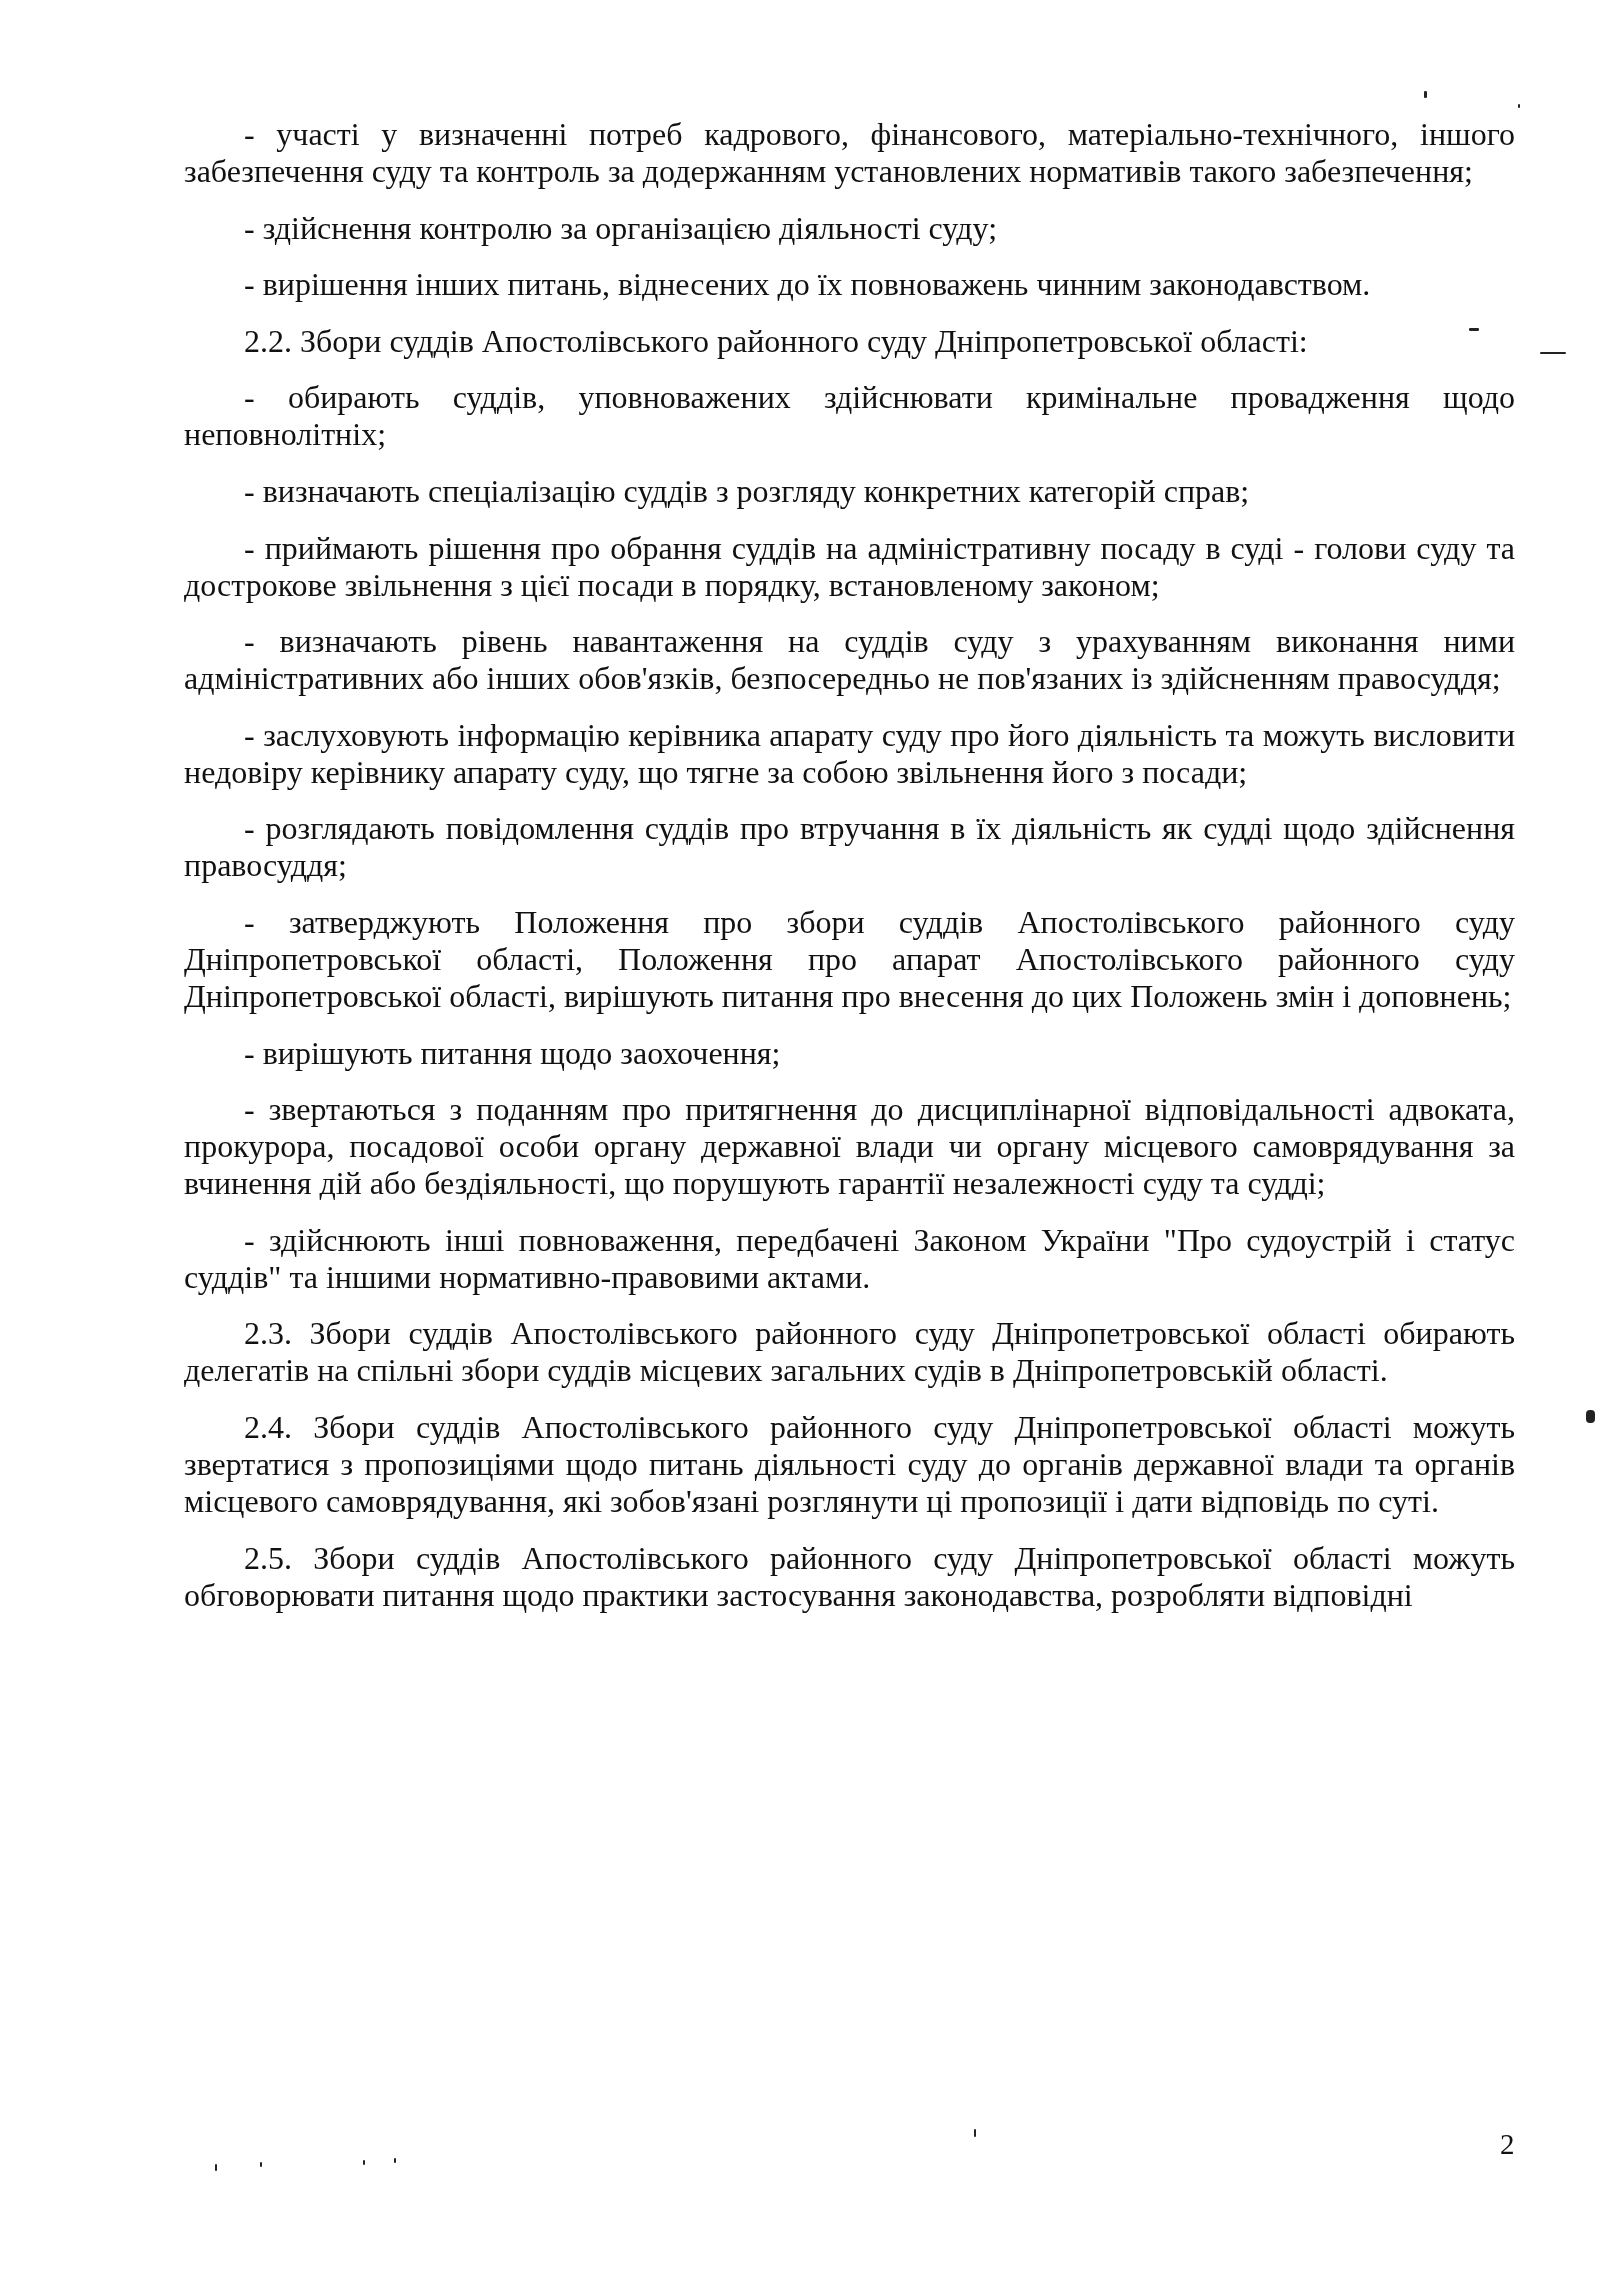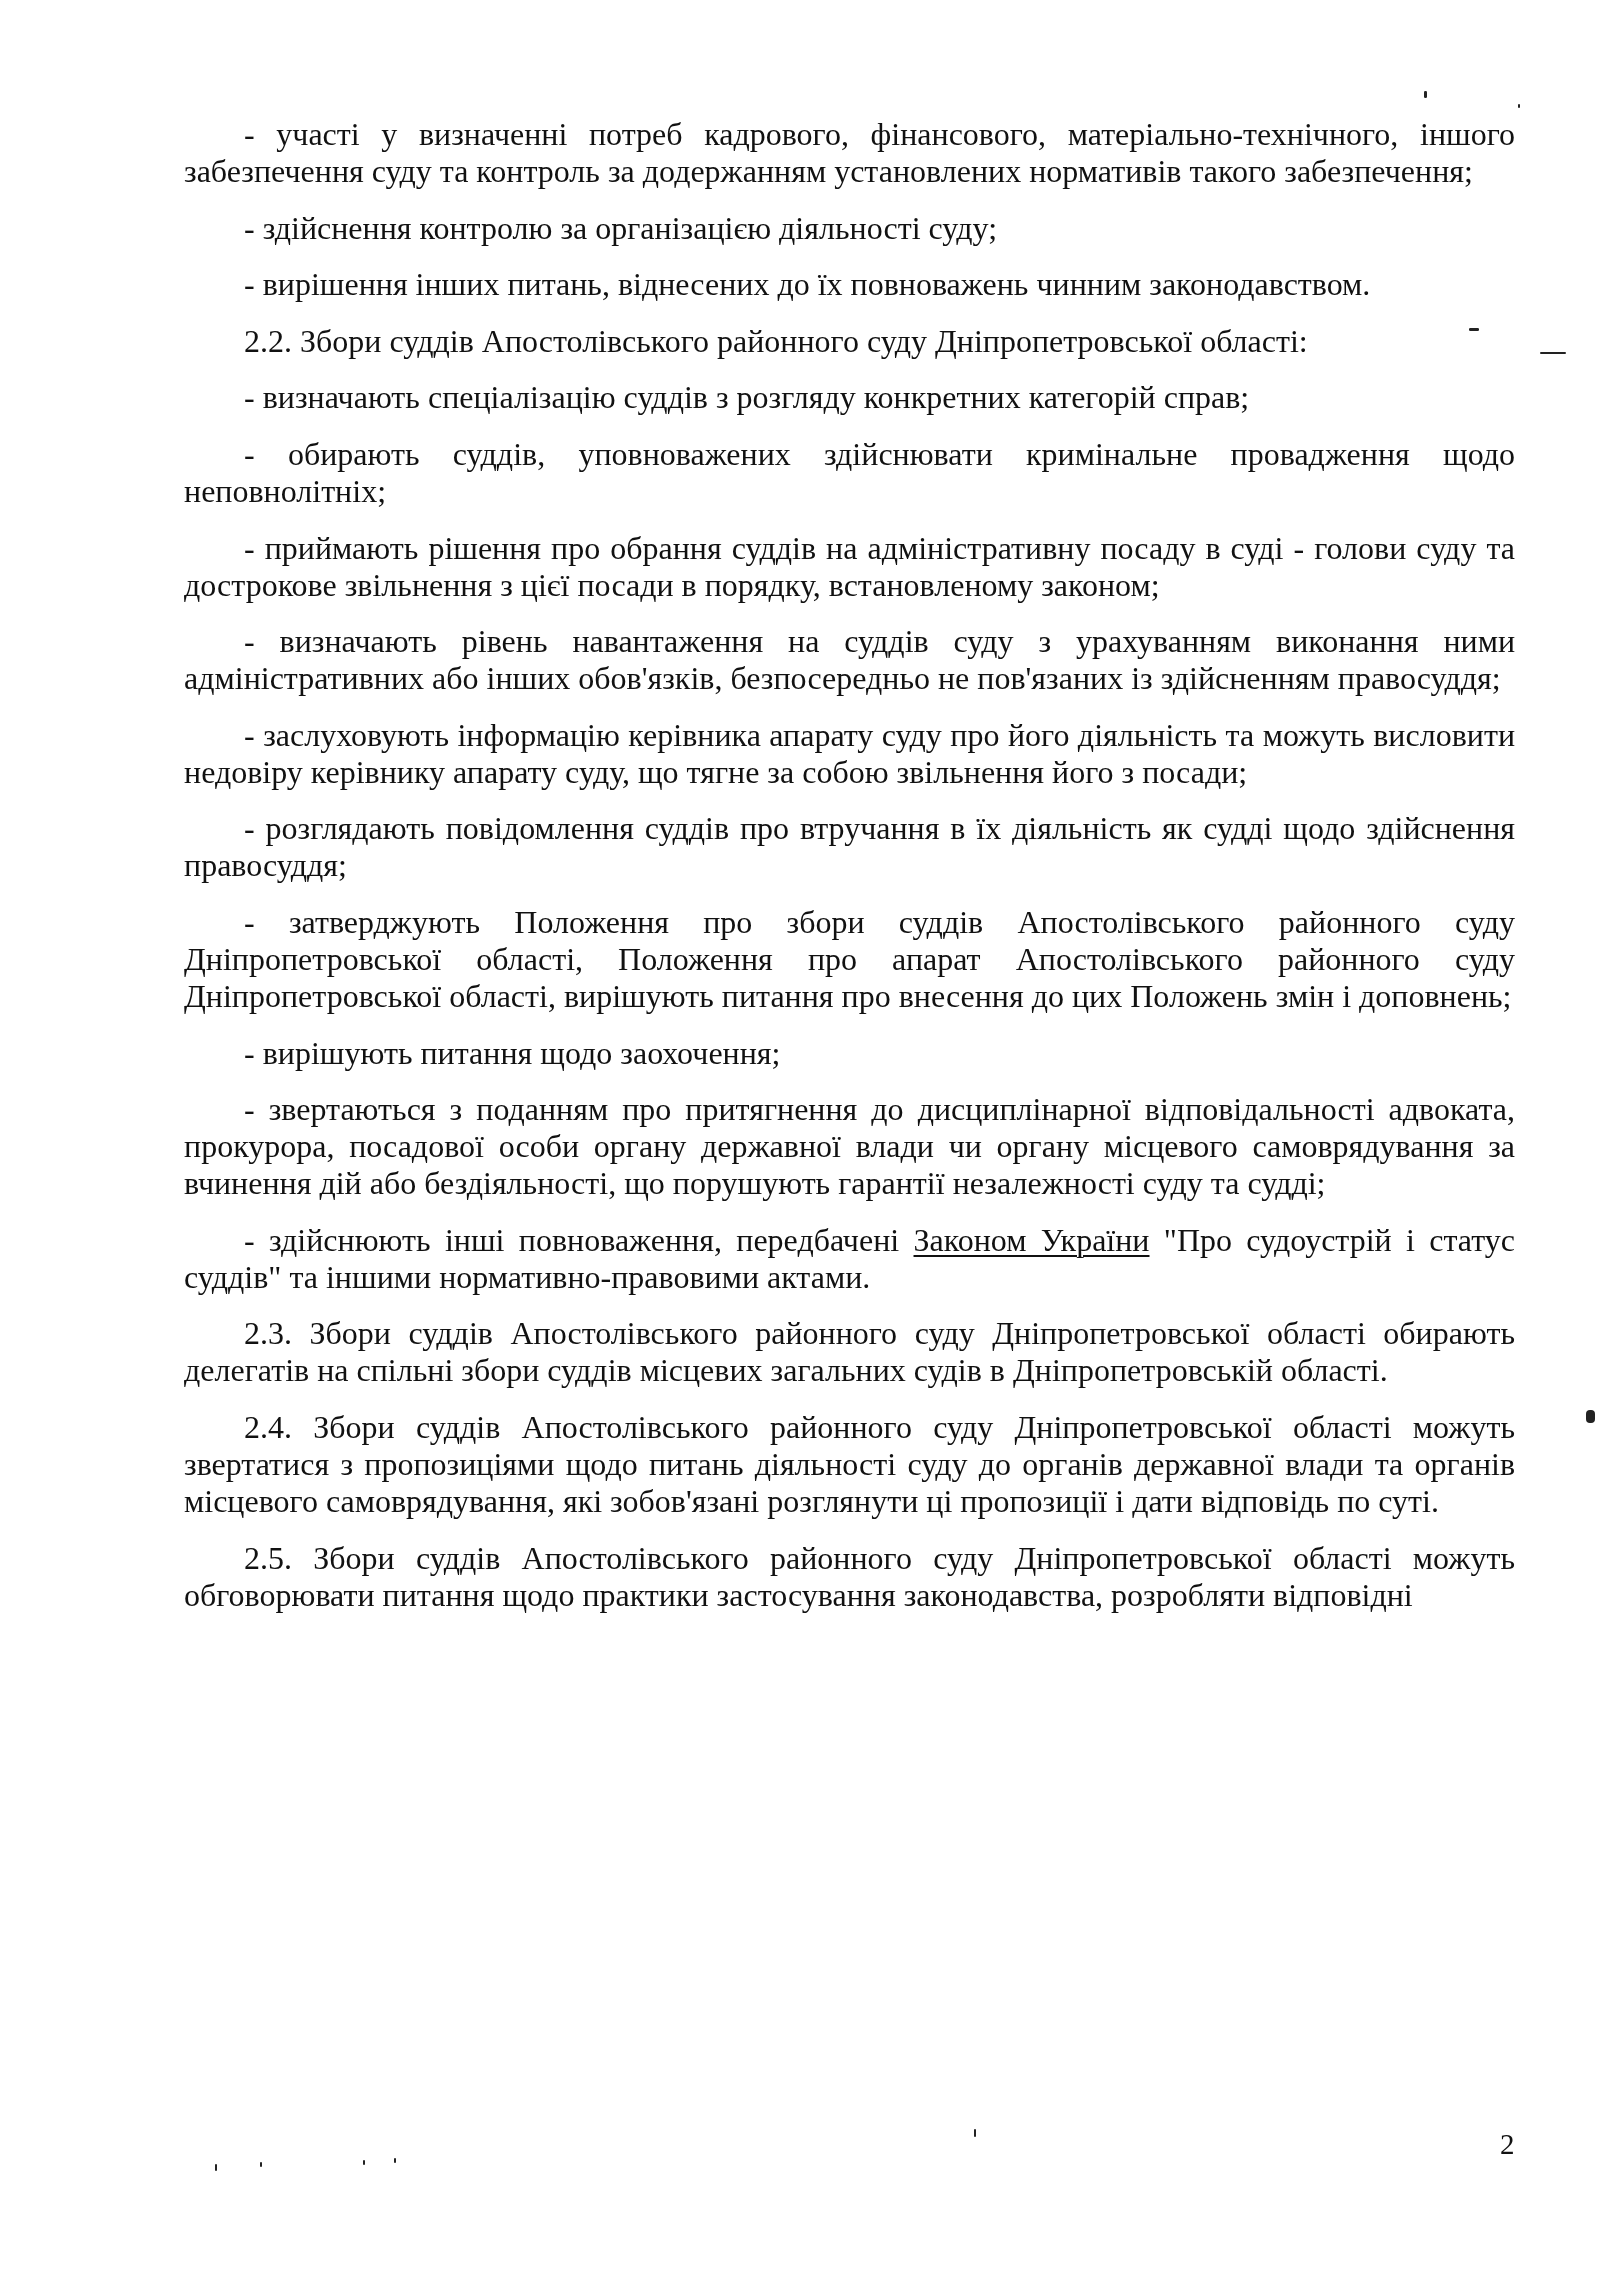--- a/index.html
+++ b/index.html
@@ -22,21 +22,20 @@
     width: 1331px;
     font-size: 32px;
     line-height: 37px;
     text-align: justify;
   }
   .para {
     margin: 0 0 19.6px 0;
     text-indent: 60px;
   }
   .link {
-    text-decoration: underline;
     text-underline-offset: 3.9px;
     text-decoration-thickness: 2px;
     margin-top: 44px;
   }
   .page-number {
     position: absolute;
     left: 1500px;
     top: 2126px;
     font-size: 29px;
     line-height: 37px;
@@ -48,22 +47,22 @@
   }
 </style>
 </head>
 <body>
 
 <div class="page">
   <p class="para">- участі у визначенні потреб кадрового, фінансового, матеріально-технічного, іншого забезпечення суду та контроль за додержанням установлених нормативів такого забезпечення;</p>
   <p class="para">- здійснення контролю за організацією діяльності суду;</p>
   <p class="para">- вирішення інших питань, віднесених до їх повноважень чинним законодавством.</p>
   <p class="para">2.2. Збори суддів Апостолівського районного суду Дніпропетровської області:</p>
+  <p class="para">- обирають суддів, уповноважених здійснювати кримінальне провадження щодо неповнолітніх;</p>
   <p class="para">- визначають спеціалізацію суддів з розгляду конкретних категорій справ;</p>
-  <p class="para">- обирають суддів, уповноважених здійснювати кримінальне провадження щодо неповнолітніх;</p>
   <p class="para">- приймають рішення про обрання суддів на адміністративну посаду в суді - голови суду та дострокове звільнення з цієї посади в порядку, встановленому законом;</p>
   <p class="para">- визначають рівень навантаження на суддів суду з урахуванням виконання ними адміністративних або інших обов'язків, безпосередньо не пов'язаних із здійсненням правосуддя;</p>
   <p class="para">- заслуховують інформацію керівника апарату суду про його діяльність та можуть висловити недовіру керівнику апарату суду, що тягне за собою звільнення його з посади;</p>
   <p class="para">- розглядають повідомлення суддів про втручання в їх діяльність як судді щодо здійснення правосуддя;</p>
   <p class="para">- затверджують Положення про збори суддів Апостолівського районного суду Дніпропетровської області, Положення про апарат Апостолівського районного суду Дніпропетровської області, вирішують питання про внесення до цих Положень змін і доповнень;</p>
   <p class="para">- вирішують питання щодо заохочення;</p>
   <p class="para">- звертаються з поданням про притягнення до дисциплінарної відповідальності адвоката, прокурора, посадової особи органу державної влади чи органу місцевого самоврядування за вчинення дій або бездіяльності, що порушують гарантії незалежності суду та судді;</p>
   <p class="para"><span>- здійснюють інші повноваження, передбачені </span><span class="link">Законом України</span><span> "Про судоустрій і статус суддів" та іншими нормативно-правовими актами.</span></p>
   <p class="para">2.3. Збори суддів Апостолівського районного суду Дніпропетровської області обирають делегатів на спільні збори суддів місцевих загальних судів в Дніпропетровській області.</p>
   <p class="para">2.4. Збори суддів Апостолівського районного суду Дніпропетровської області можуть звертатися з пропозиціями щодо питань діяльності суду до органів державної влади та органів місцевого самоврядування, які зобов'язані розглянути ці пропозиції і дати відповідь по суті.</p>

